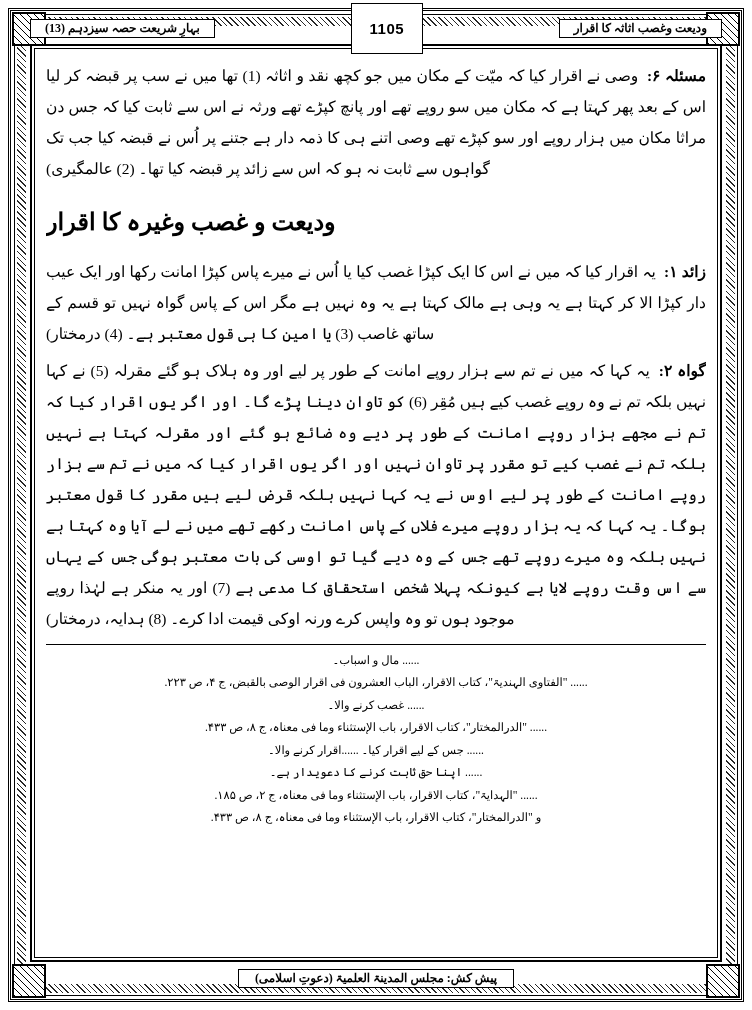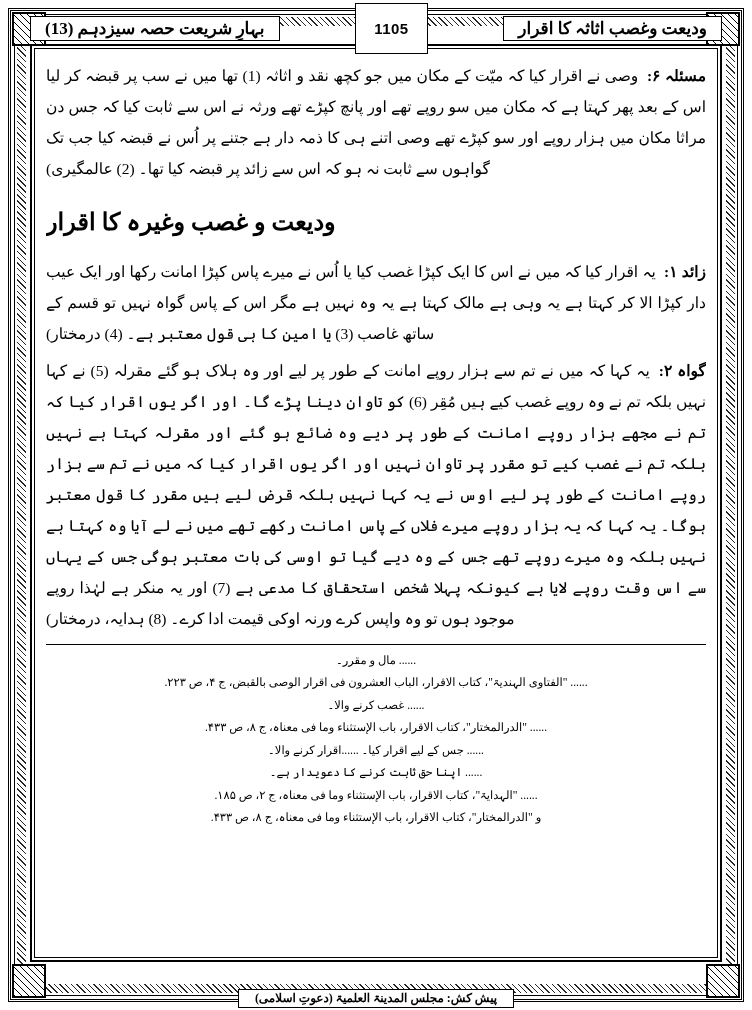--- a/index.html
+++ b/index.html
@@ -76,36 +76,36 @@
     height: 28px;
     display: flex;
     flex-direction: row-reverse;   
     align-items: center;
     justify-content: space-between;
     direction: rtl;
   }
   .header-box {
     border: 1.5px solid #000;
     padding: 1px 14px;
-    font-size: 17px;
+    font-size: 12px;
     font-weight: bold;
     background: #fff;
     white-space: nowrap;
   }
   .header-box.center {
     font-family: "Liberation Sans", sans-serif;
     font-size: 15px;
     letter-spacing: .5px;
     padding: 16px 18px;
   }
 
   
   .footer {
     position: absolute;
-    left: 30px; right: 30px; bottom: 0;
+    left: 30px; right: 30px; bottom: 20px;
     height: 24px;
     display: flex;
     align-items: center;
     justify-content: center;
     direction: rtl;
   }
   .footer-box {
     border: 1.5px solid #000;
     padding: 1px 16px;
     font-size: 12px;
@@ -204,21 +204,21 @@
     <p class="para">
       <span class="masala">گواہ ۲:</span>
       <span>یہ کہا کہ میں نے تم سے ہزار روپے امانت کے طور پر لیے اور وہ ہلاک ہو گئے مقرلہ (5) نے کہا نہیں بلکہ تم نے وہ روپے غصب کیے ہیں مُقِر (6) کو تاوان دینا پڑے گا۔ اور اگر یوں اقرار کیا کہ تم نے مجھے ہزار روپے امانت کے طور پر دیے وہ ضائع ہو گئے اور مقرلہ کہتا ہے نہیں بلکہ تم نے غصب کیے تو مقرر پر تاوان نہیں اور اگر یوں اقرار کیا کہ میں نے تم سے ہزار روپے امانت کے طور پر لیے اوس نے یہ کہا نہیں بلکہ قرض لیے ہیں مقرر کا قول معتبر ہوگا۔ یہ کہا کہ یہ ہزار روپے میرے فلاں کے پاس امانت رکھے تھے میں نے لے آیا وہ کہتا ہے نہیں بلکہ وہ میرے روپے تھے جس کے وہ دیے گیا تو اوسی کی بات معتبر ہوگی جس کے یہاں سے اس وقت روپے لایا ہے کیونکہ پہلا شخص استحقاق کا مدعی ہے (7) اور یہ منکر ہے لہٰذا روپے موجود ہوں تو وہ واپس کرے ورنہ اوکی قیمت ادا کرے۔ (8) ہدایہ، درمختار)</span>
     </p>
 
     <hr class="fn-rule">
 
     <div class="footnotes">
       <p class="fn">
         <span class="dots">......</span>
-        <span>مال و مقرر۔</span>
+        <span>مال و اسباب۔</span>
       </p>
       <p class="fn">
         <span class="dots">......</span>
         <span>"الفتاوی الہندیۃ"، کتاب الاقرار، الباب العشرون فی اقرار الوصی بالقبض، ج ۴، ص ۲۲۳.</span>
       </p>
       <p class="fn">
         <span class="dots">......</span>
         <span>غصب کرنے والا۔</span>
       </p>
       <p class="fn">

